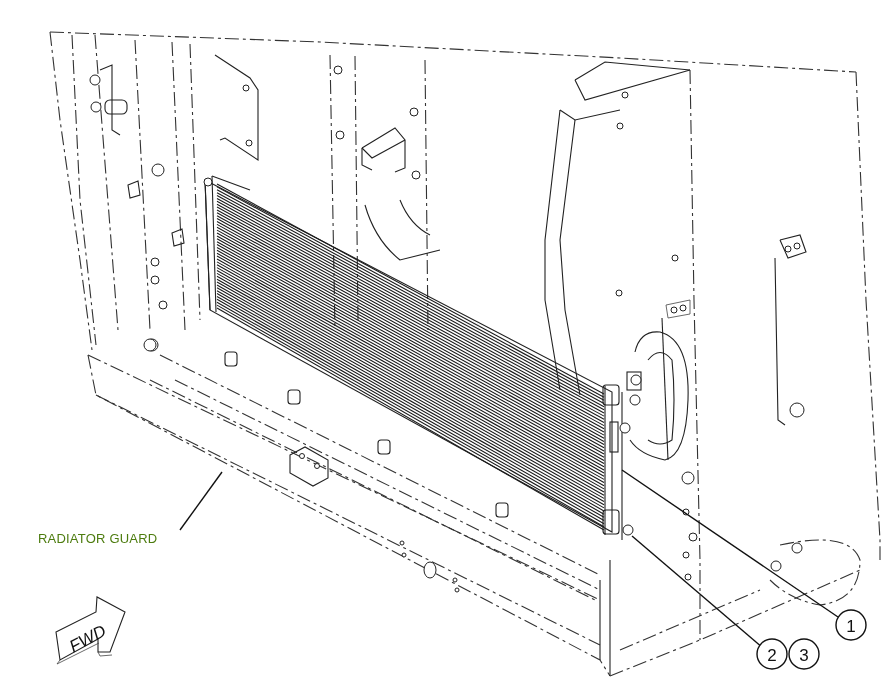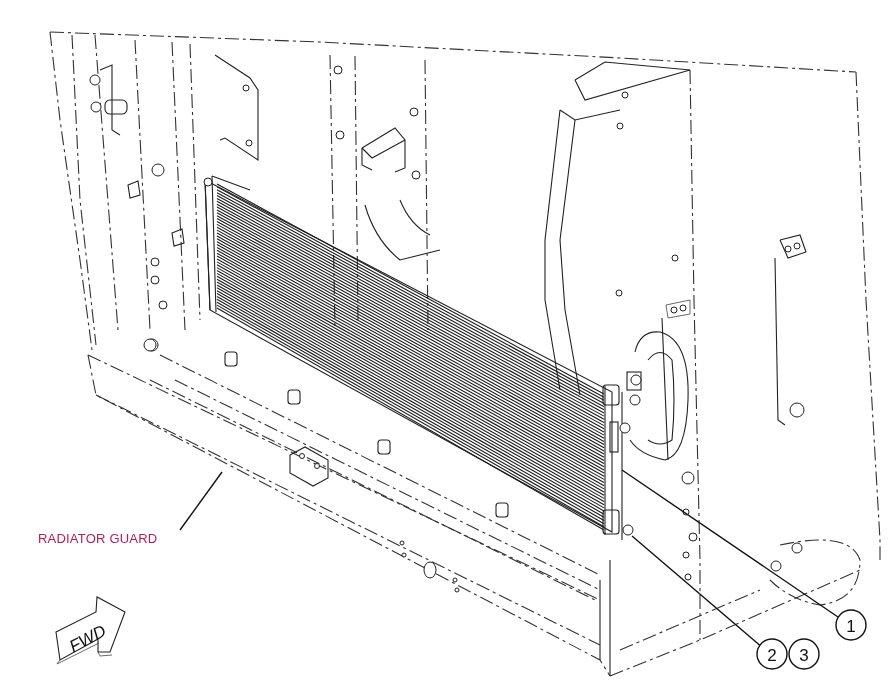--- a/index.html
+++ b/index.html
@@ -5,21 +5,21 @@
   html, body { margin: 0; padding: 0; background: #ffffff; }
   #canvas { position: relative; width: 896px; height: 693px; overflow: hidden; background: #fff; }
   svg { position: absolute; left: 0; top: 0; }
   .ln { fill: none; stroke: #222; stroke-width: 1.1; }
   .dash { fill: none; stroke: #333; stroke-width: 1.1; stroke-dasharray: 14 4 3 4; }
   .thin { fill: none; stroke: #444; stroke-width: 0.8; }
   .fin { stroke: #1a1a1a; stroke-width: 1.1; }
   .leader { fill: none; stroke: #111; stroke-width: 1.4; }
   .callout-circle { fill: #fff; stroke: #111; stroke-width: 1.4; }
   .callout-text { font-family: "Liberation Sans", sans-serif; font-size: 17px; fill: #111; text-anchor: middle; dominant-baseline: central; }
-  .label { position: absolute; font-family: "Liberation Sans", sans-serif; font-size: 13px; color: #be185d; letter-spacing: 0.2px; white-space: nowrap; }
+  .label { position: absolute; font-family: "Liberation Sans", sans-serif; font-size: 13px; color: #4d7c0f; letter-spacing: 0.2px; white-space: nowrap; }
   .fwd-text { font-family: "Liberation Sans", sans-serif; font-size: 17px; font-style: italic; fill: #111; }
   .bolt { fill: #fff; stroke: #222; stroke-width: 1; }
 </style>
 </head>
 <body>
 
 <div id="canvas">
   <svg width="896" height="693" viewBox="0 0 896 693">
 
     <g>

